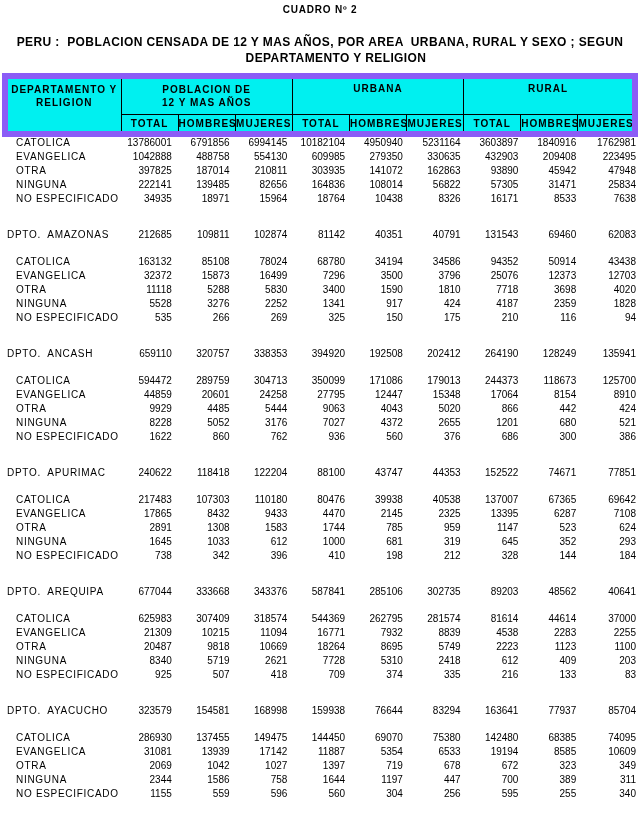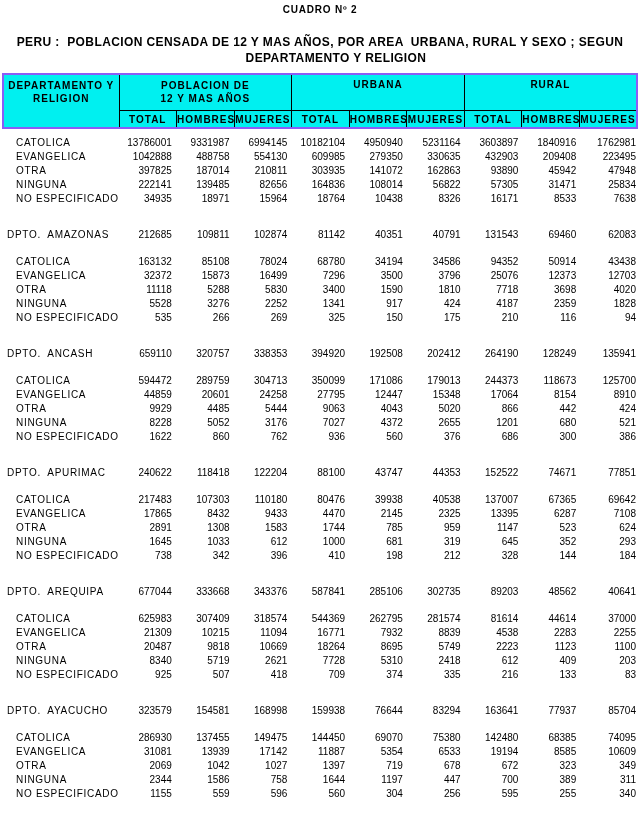--- a/index.html
+++ b/index.html
@@ -26,21 +26,21 @@
   }
   .sub1 { top: 35px; }
   .sub2 { top: 51px; padding-left: 32px; }
 
   table.hdr {
     position: absolute; top: 73px; left: 2px;
     width: 636px;
     border-collapse: collapse;
     table-layout: fixed;
     background: var(--header-bg, #00F0F0);
-    border: 2px solid #8b5cf6;
+    border: 6px solid #8b5cf6;
   }
   table.hdr td {
     border: 1px solid var(--border-color, #000);
     font-size: 10px; font-weight: bold;
     text-align: center;
     padding: 0;
     overflow: hidden;
     white-space: nowrap;
     letter-spacing: 1px;
   }
@@ -126,21 +126,21 @@
       </tr>
     </tbody>
   </table>
 
   <div class="tbody" id="tbody">
       <div class="section">
         <div class="religions">
           <div class="row rel">
             <span class="lbl">CATOLICA</span>
             <span class="num">13786001</span>
-            <span class="num">9331987</span>
+            <span class="num">6791856</span>
             <span class="num">6994145</span>
             <span class="num">10182104</span>
             <span class="num">4950940</span>
             <span class="num">5231164</span>
             <span class="num">3603897</span>
             <span class="num">1840916</span>
             <span class="num">1762981</span>
           </div>
           <div class="row rel">
             <span class="lbl">EVANGELICA</span>

